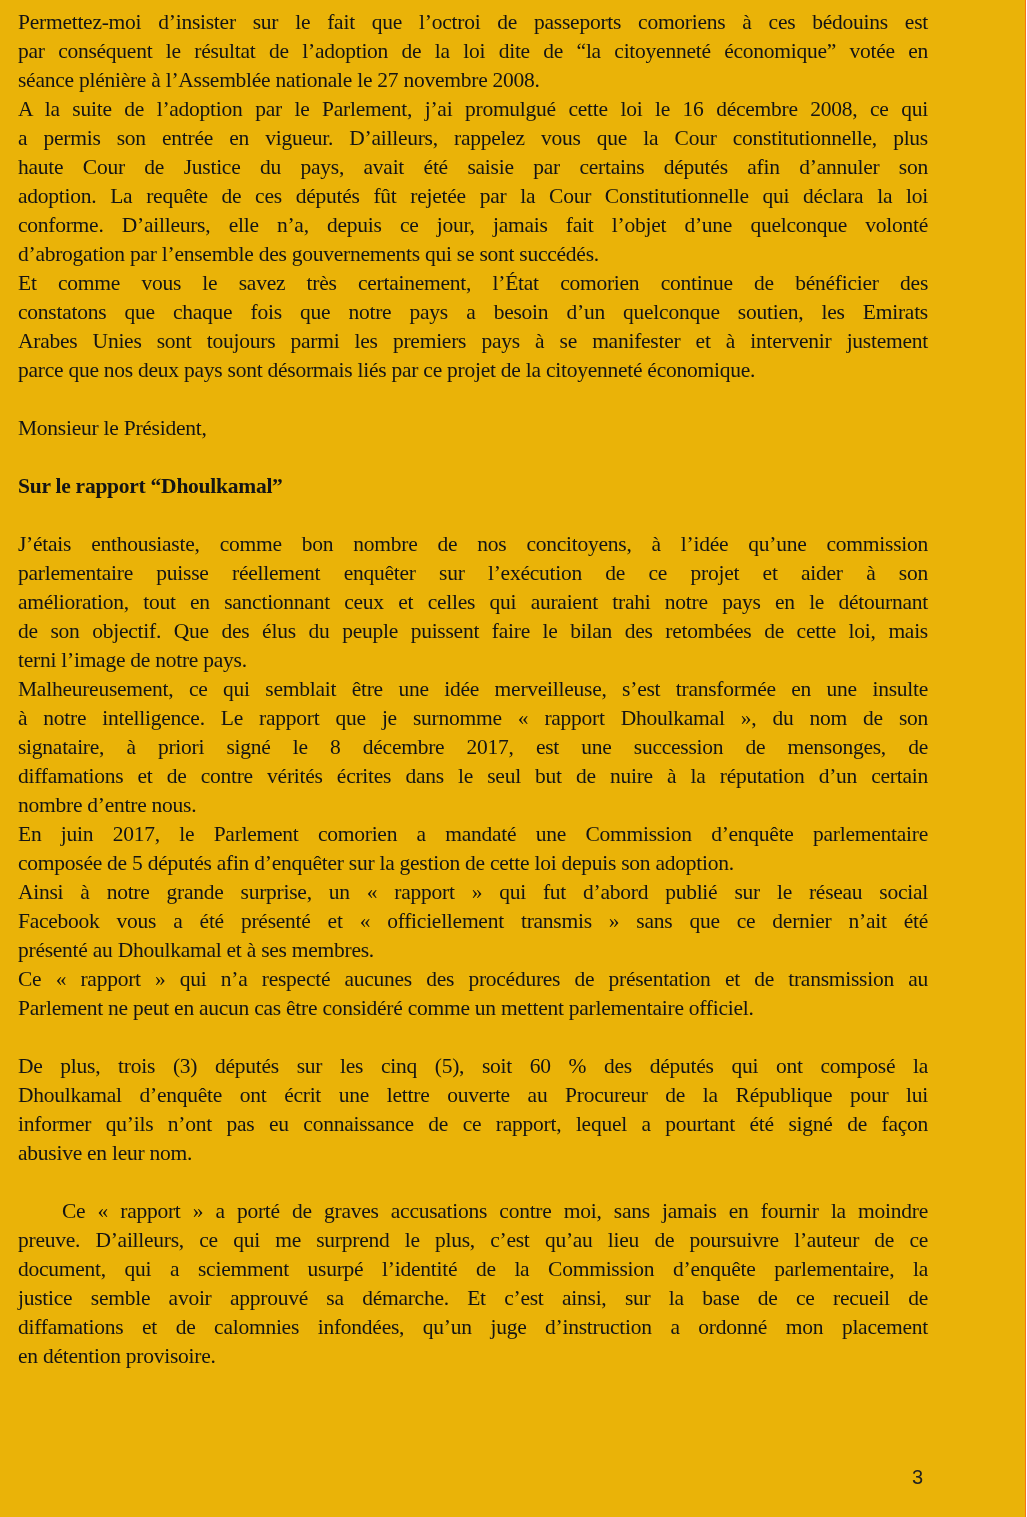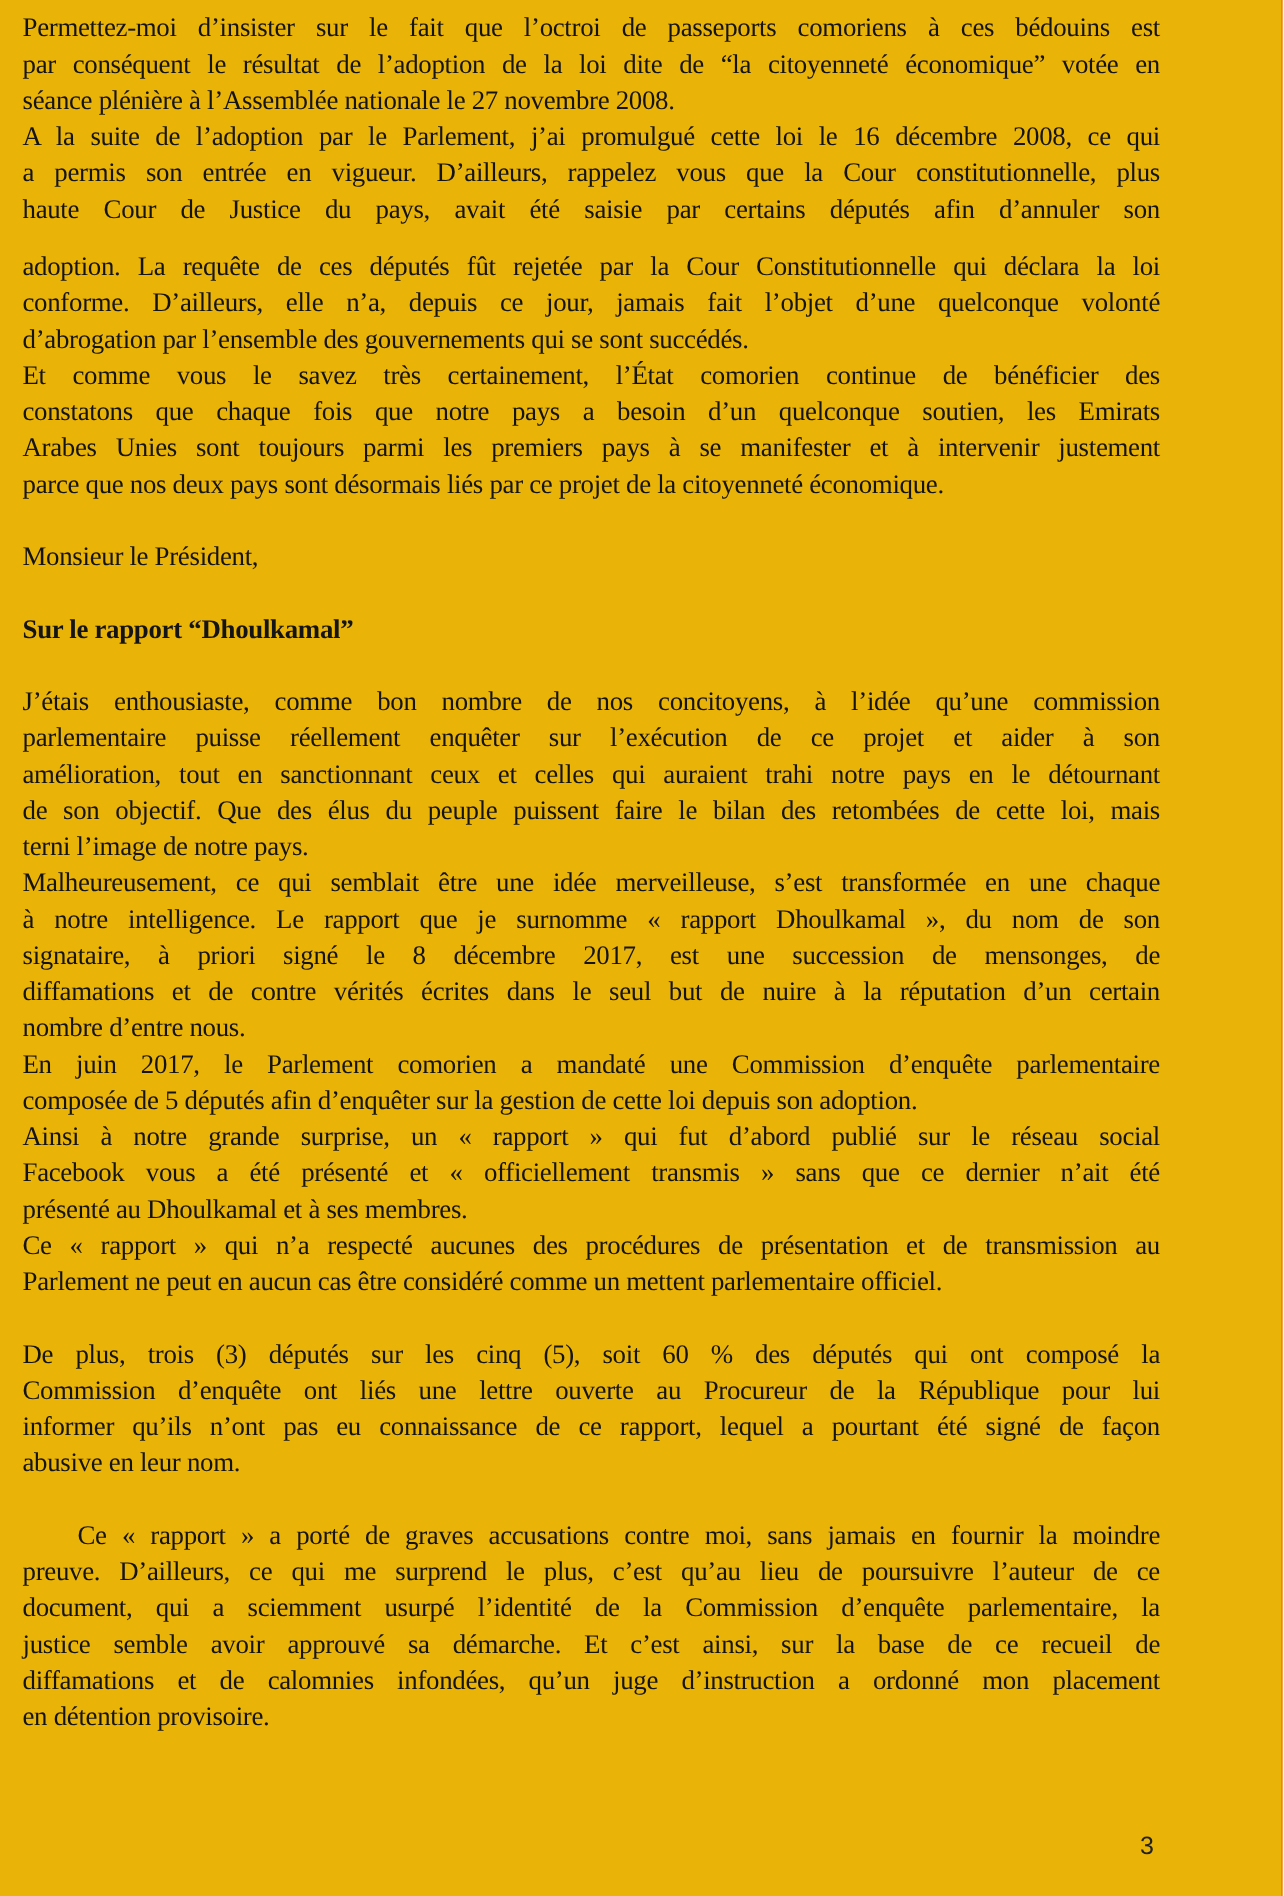--- a/index.html
+++ b/index.html
@@ -67,21 +67,21 @@
   <div class="content" id="doc-content">
       <div>
         <span class="line justify" style="white-space: normal; display: block;">Permettez-moi d’insister sur le fait que l’octroi de passeports comoriens à ces bédouins est</span>
         <span class="line justify" style="white-space: normal; display: block;">par conséquent le résultat de l’adoption de la loi dite de “la citoyenneté économique” votée en</span>
         <span class="line">séance plénière à l’Assemblée nationale le 27 novembre 2008.</span>
       </div>
       <div>
         <span class="line justify" style="white-space: normal; display: block;">A la suite de l’adoption par le Parlement, j’ai promulgué cette loi le 16 décembre 2008, ce qui</span>
         <span class="line justify" style="white-space: normal; display: block;">a permis son entrée en vigueur. D’ailleurs, rappelez vous que la Cour constitutionnelle, plus</span>
         <span class="line justify" style="white-space: normal; display: block;">haute Cour de Justice du pays, avait été saisie par certains députés afin d’annuler son</span>
-        <span class="line justify" style="white-space: normal; display: block; margin-top: 17px;">adoption. La requête de ces députés fût rejetée par la Cour Constitutionnelle qui déclara la loi</span>
+        <span class="line justify" style="white-space: normal; display: block;">adoption. La requête de ces députés fût rejetée par la Cour Constitutionnelle qui déclara la loi</span>
         <span class="line justify" style="white-space: normal; display: block;">conforme. D’ailleurs, elle n’a, depuis ce jour, jamais fait l’objet d’une quelconque volonté</span>
         <span class="line">d’abrogation par l’ensemble des gouvernements qui se sont succédés.</span>
       </div>
       <div>
         <span class="line justify" style="white-space: normal; display: block;">Et comme vous le savez très certainement, l’État comorien continue de bénéficier des</span>
         <span class="line justify" style="white-space: normal; display: block;">constatons que chaque fois que notre pays a besoin d’un quelconque soutien, les Emirats</span>
         <span class="line justify" style="white-space: normal; display: block;">Arabes Unies sont toujours parmi les premiers pays à se manifester et à intervenir justement</span>
         <span class="line">parce que nos deux pays sont désormais liés par ce projet de la citoyenneté économique.</span>
       </div>
       <div class="gap"></div>
@@ -94,21 +94,21 @@
       </div>
       <div class="gap"></div>
       <div>
         <span class="line justify" style="white-space: normal; display: block;">J’étais enthousiaste, comme bon nombre de nos concitoyens, à l’idée qu’une commission</span>
         <span class="line justify" style="white-space: normal; display: block;">parlementaire puisse réellement enquêter sur l’exécution de ce projet et aider à son</span>
         <span class="line justify" style="white-space: normal; display: block;">amélioration, tout en sanctionnant ceux et celles qui auraient trahi notre pays en le détournant</span>
         <span class="line justify" style="white-space: normal; display: block;">de son objectif. Que des élus du peuple puissent faire le bilan des retombées de cette loi, mais</span>
         <span class="line">terni l’image de notre pays.</span>
       </div>
       <div>
-        <span class="line justify" style="white-space: normal; display: block;">Malheureusement, ce qui semblait être une idée merveilleuse, s’est transformée en une chaque</span>
+        <span class="line justify" style="white-space: normal; display: block;">Malheureusement, ce qui semblait être une idée merveilleuse, s’est transformée en une insulte</span>
         <span class="line justify" style="white-space: normal; display: block;">à notre intelligence. Le rapport que je surnomme « rapport Dhoulkamal », du nom de son</span>
         <span class="line justify" style="white-space: normal; display: block;">signataire, à priori signé le 8 décembre 2017, est une succession de mensonges, de</span>
         <span class="line justify" style="white-space: normal; display: block;">diffamations et de contre vérités écrites dans le seul but de nuire à la réputation d’un certain</span>
         <span class="line">nombre d’entre nous.</span>
       </div>
       <div>
         <span class="line justify" style="white-space: normal; display: block;">En juin 2017, le Parlement comorien a mandaté une Commission d’enquête parlementaire</span>
         <span class="line">composée de 5 députés afin d’enquêter sur la gestion de cette loi depuis son adoption.</span>
       </div>
       <div>
@@ -116,21 +116,21 @@
         <span class="line justify" style="white-space: normal; display: block;">Facebook vous a été présenté et « officiellement transmis »  sans que ce dernier n’ait été</span>
         <span class="line">présenté au Dhoulkamal et à ses membres.</span>
       </div>
       <div>
         <span class="line justify" style="white-space: normal; display: block;">Ce « rapport » qui n’a respecté aucunes des procédures de présentation et de transmission au</span>
         <span class="line">Parlement ne peut en aucun cas être considéré comme un mettent parlementaire officiel.</span>
       </div>
       <div class="gap"></div>
       <div>
         <span class="line justify" style="white-space: normal; display: block;">De plus, trois (3) députés sur les cinq (5), soit 60 % des députés qui ont composé la</span>
-        <span class="line justify" style="white-space: normal; display: block;">Commission d’enquête ont liés une lettre ouverte au Procureur de la République pour lui</span>
+        <span class="line justify" style="white-space: normal; display: block;">Dhoulkamal d’enquête ont écrit une lettre ouverte au Procureur de la République pour lui</span>
         <span class="line justify" style="white-space: normal; display: block;">informer qu’ils n’ont pas eu connaissance de ce rapport, lequel a pourtant été signé de façon</span>
         <span class="line">abusive en leur nom.</span>
       </div>
       <div class="gap"></div>
       <div>
         <span class="line justify" style="white-space: normal; display: block; margin-left: 44px;">Ce « rapport » a porté de graves accusations contre moi, sans jamais en fournir la moindre</span>
         <span class="line justify" style="white-space: normal; display: block;">preuve. D’ailleurs, ce qui me surprend le plus, c’est qu’au lieu de poursuivre l’auteur de ce</span>
         <span class="line justify" style="white-space: normal; display: block;">document, qui a sciemment usurpé l’identité de la Commission d’enquête parlementaire, la</span>
         <span class="line justify" style="white-space: normal; display: block;">justice semble avoir approuvé sa démarche. Et c’est ainsi, sur la base de ce recueil de</span>
         <span class="line justify" style="white-space: normal; display: block;">diffamations et de calomnies infondées, qu’un juge d’instruction a ordonné mon placement</span>

